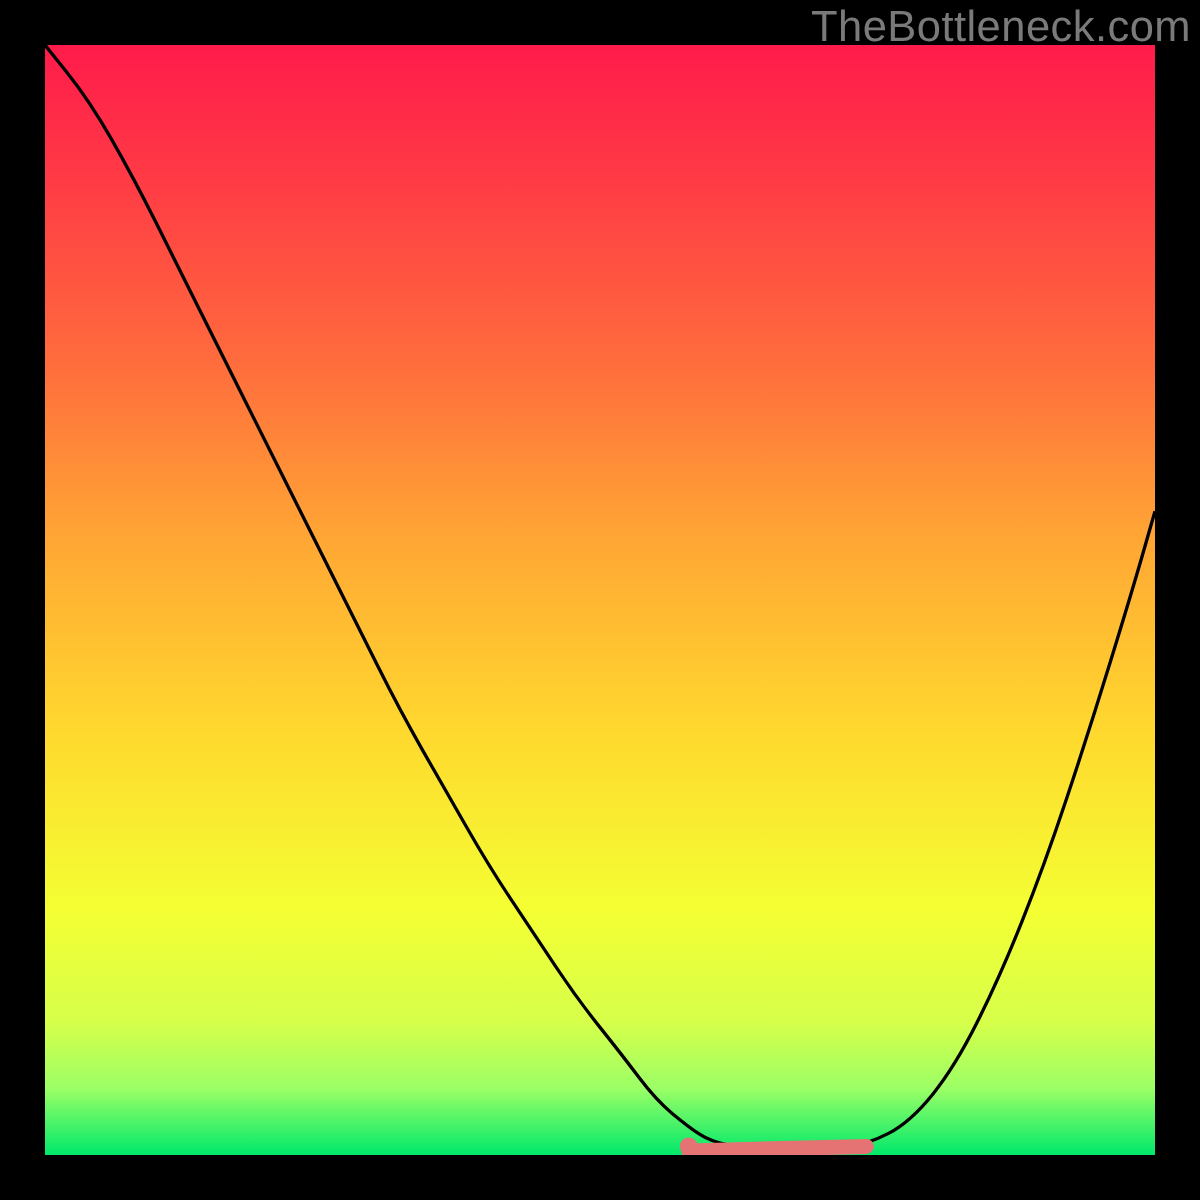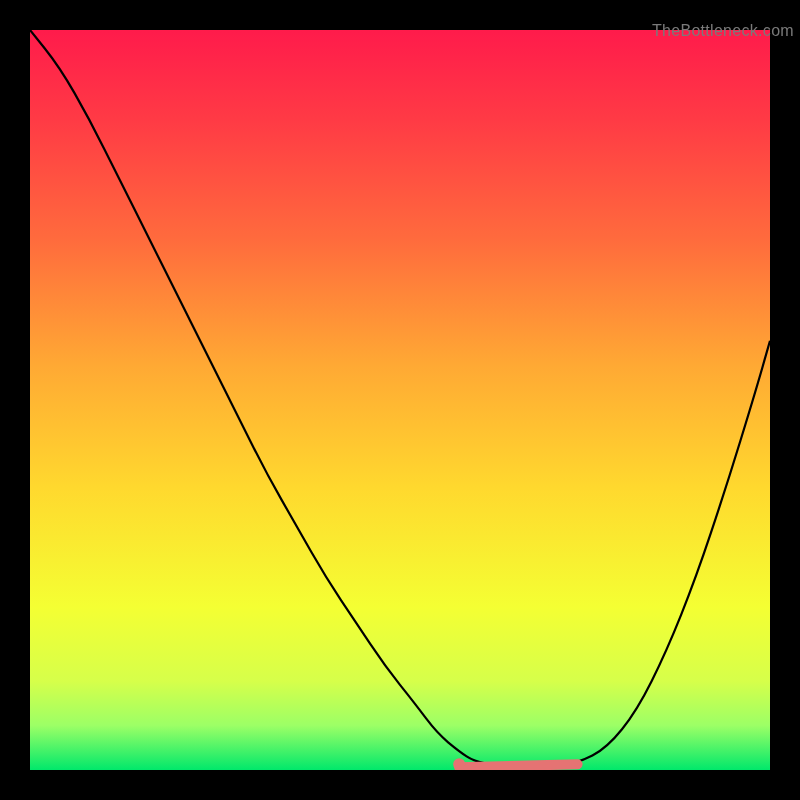--- a/index.html
+++ b/index.html
@@ -8,26 +8,25 @@
     position: relative;
     width: 800px;
     height: 800px;
     background: #000;
   }
   .watermark {
     position: absolute;
     top: 2px;
     right: 6px;
     font-family: Arial, Helvetica, sans-serif;
-    font-size: 16px;
+    font-size: 29px;
     color: #7a7a7a;
     letter-spacing: 0.3px;
     font-weight: 500;
     z-index: 10;
-    margin-top: 20px;
   }
   .plot {
     position: absolute;
     left: 30px;
     top: 30px;
     width: 740px;
     height: 740px;
   }
   .plot svg { display: block; }
 </style>

